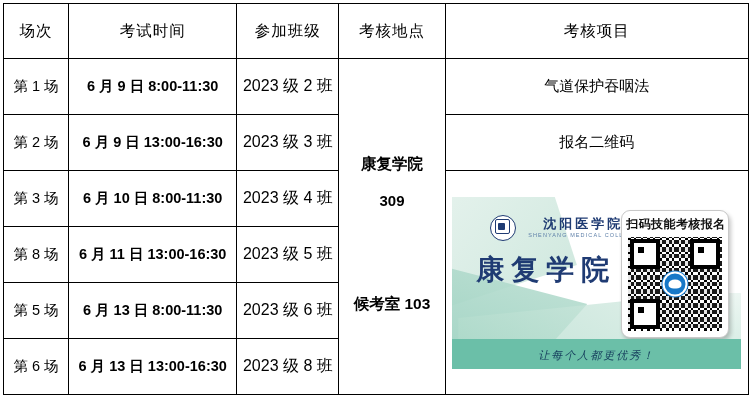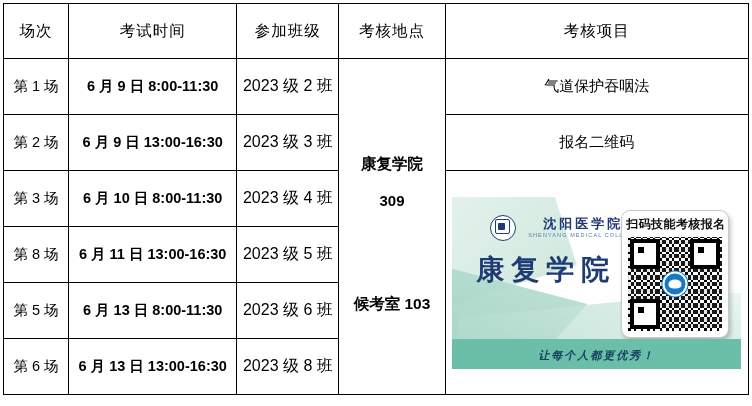--- a/index.html
+++ b/index.html
@@ -141,21 +141,21 @@
     height: 30px;
     background: #6bbfa8;
   }
   .band-text {
     position: absolute;
     left: 0; right: 0;
     bottom: 6px;
     text-align: center;
     font-family: "Liberation Serif", "DejaVu Serif", serif;
     font-style: italic;
-    font-weight: bold;
+    font-weight: normal;
     font-size: 11px;
     color: #17405e;
     letter-spacing: 2px;
   }
 
   .brand-row {
     position: absolute;
     left: 38px; top: 18px;
     display: flex;
     align-items: center;

